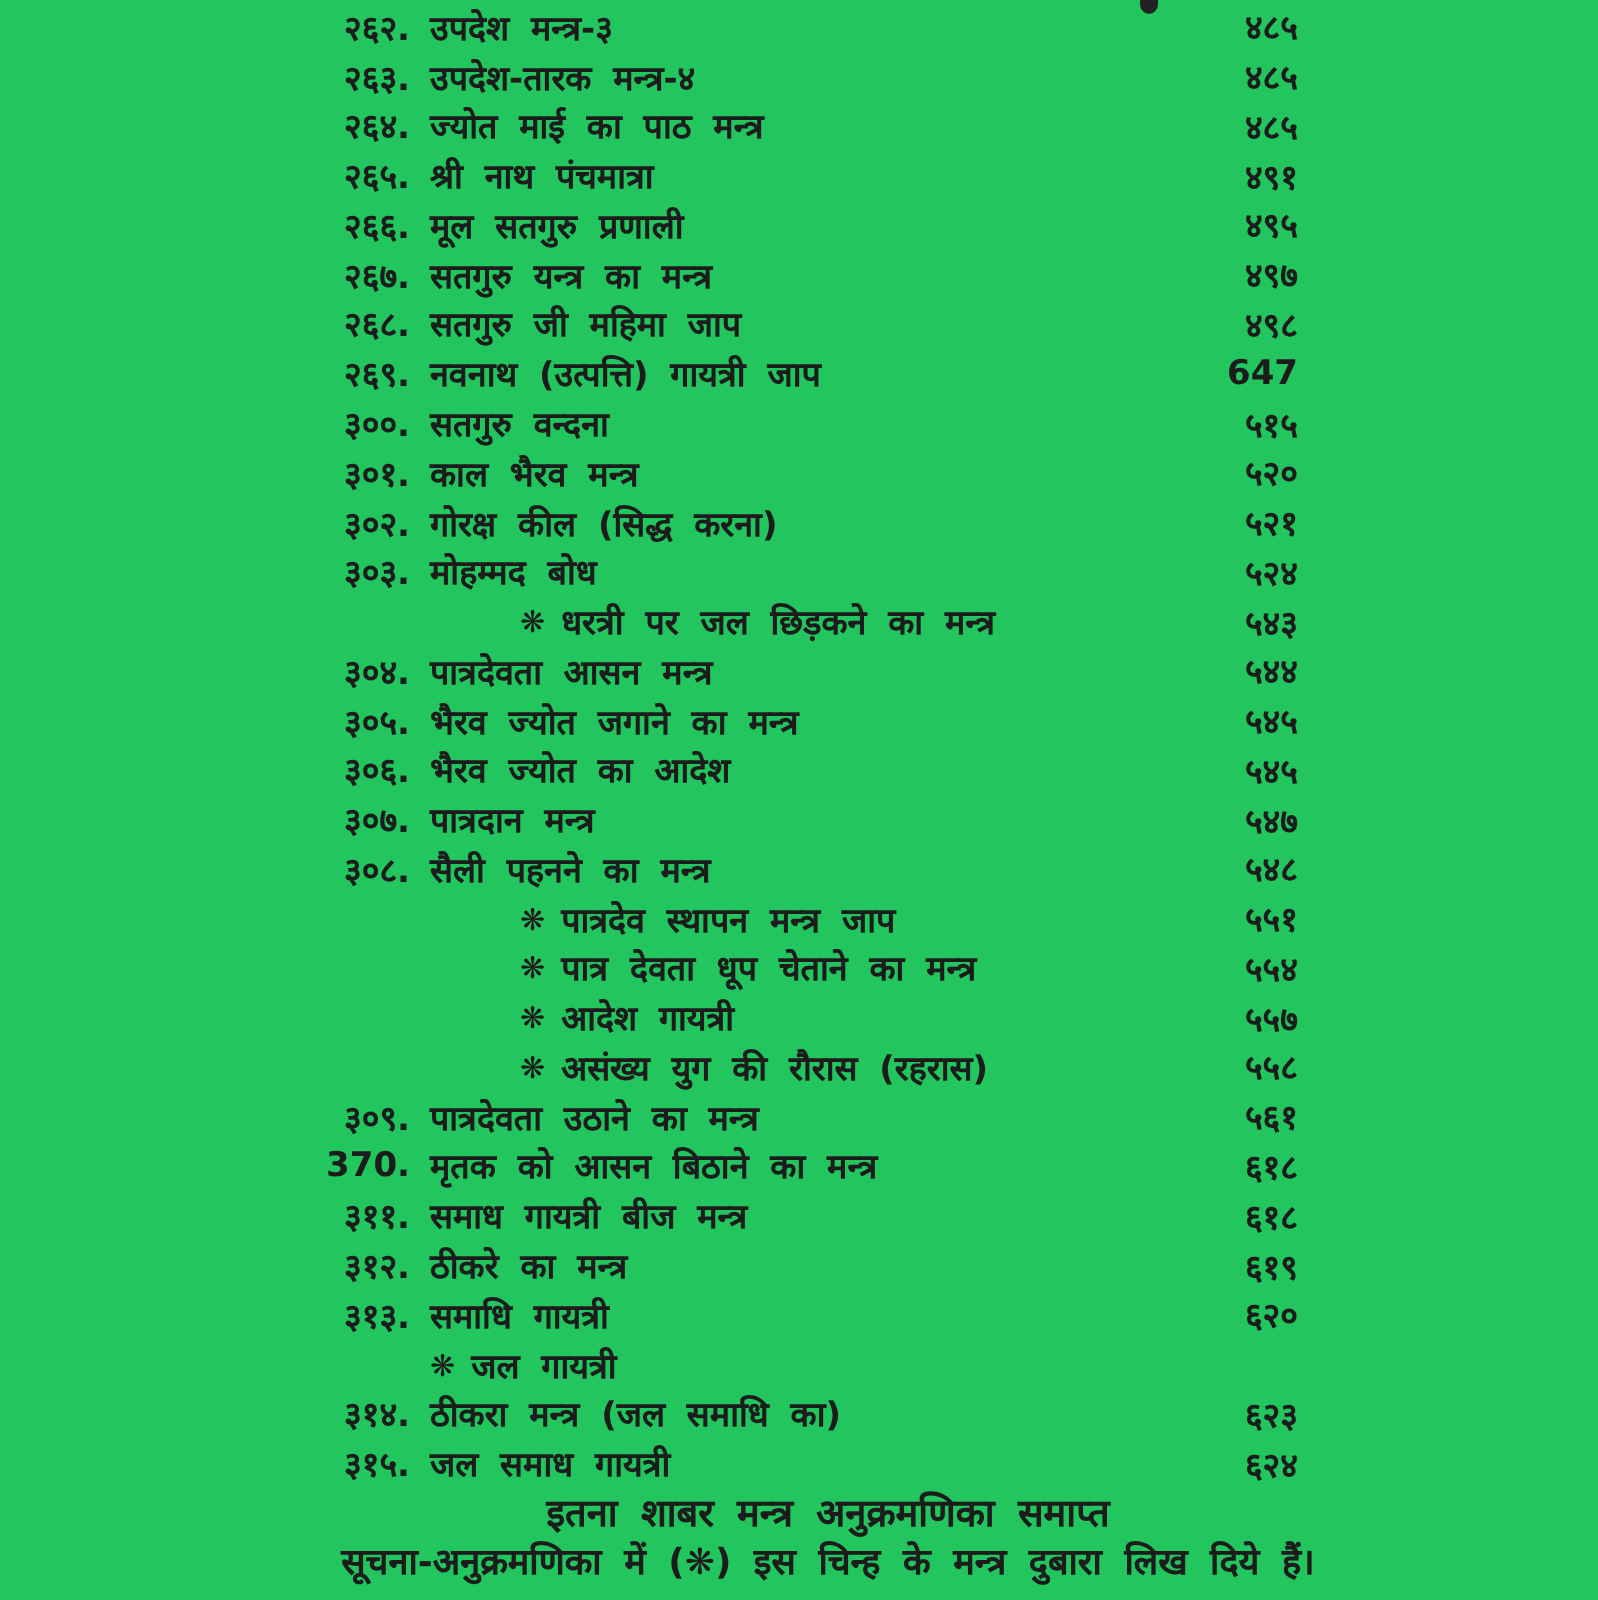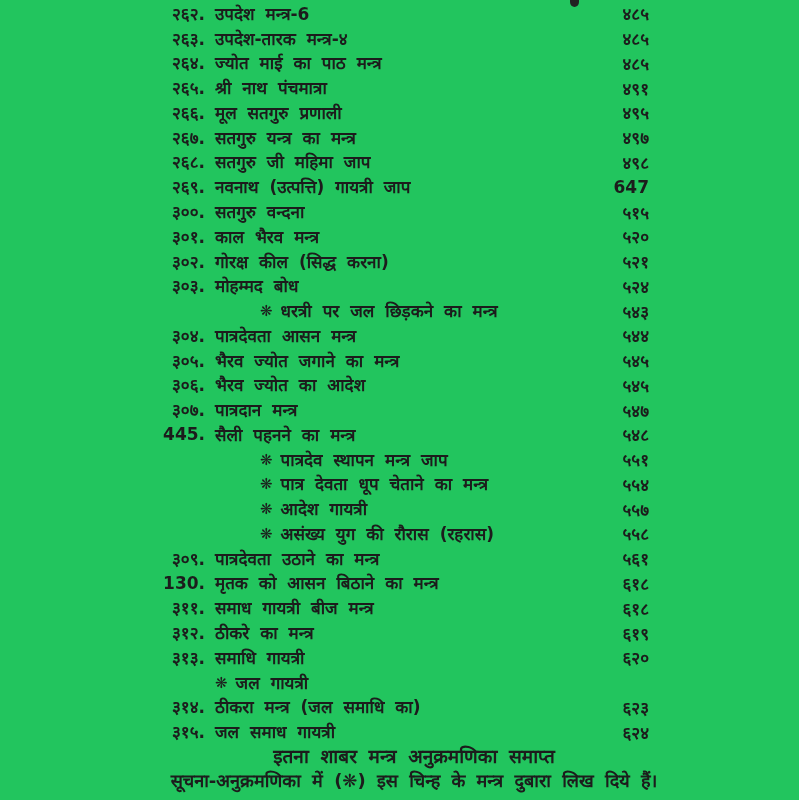--- a/index.html
+++ b/index.html
@@ -68,21 +68,21 @@
 </head>
 <body>
 
 <div class="page">
 
   <div class="fragment"></div>
 
   <div class="toc">
     <div class="row">
       <span class="serial">२६२.</span>
-      <span class="title">उपदेश मन्त्र-6</span>
+      <span class="title">उपदेश मन्त्र-३</span>
       <span class="pageno">४८५</span>
     </div>
 
     <div class="row">
       <span class="serial">२६३.</span>
       <span class="title">उपदेश-तारक मन्त्र-४</span>
       <span class="pageno">४८५</span>
     </div>
 
     <div class="row">
@@ -169,21 +169,21 @@
       <span class="pageno">५४५</span>
     </div>
 
     <div class="row">
       <span class="serial">३०७.</span>
       <span class="title">पात्रदान मन्त्र</span>
       <span class="pageno">५४७</span>
     </div>
 
     <div class="row">
-      <span class="serial">445.</span>
+      <span class="serial">३०८.</span>
       <span class="title">सैली पहनने का मन्त्र</span>
       <span class="pageno">५४८</span>
     </div>
 
     <div class="row sub">
       <span class="serial"></span>
       <span class="title"><span class="flag-symbol">❋</span>पात्रदेव स्थापन मन्त्र जाप</span>
       <span class="pageno">५५१</span>
     </div>
 
@@ -205,21 +205,21 @@
       <span class="pageno">५५८</span>
     </div>
 
     <div class="row">
       <span class="serial">३०९.</span>
       <span class="title">पात्रदेवता उठाने का मन्त्र</span>
       <span class="pageno">५६१</span>
     </div>
 
     <div class="row">
-      <span class="serial">130.</span>
+      <span class="serial">370.</span>
       <span class="title">मृतक को आसन बिठाने का मन्त्र</span>
       <span class="pageno">६१८</span>
     </div>
 
     <div class="row">
       <span class="serial">३११.</span>
       <span class="title">समाध गायत्री बीज मन्त्र</span>
       <span class="pageno">६१८</span>
     </div>
 

